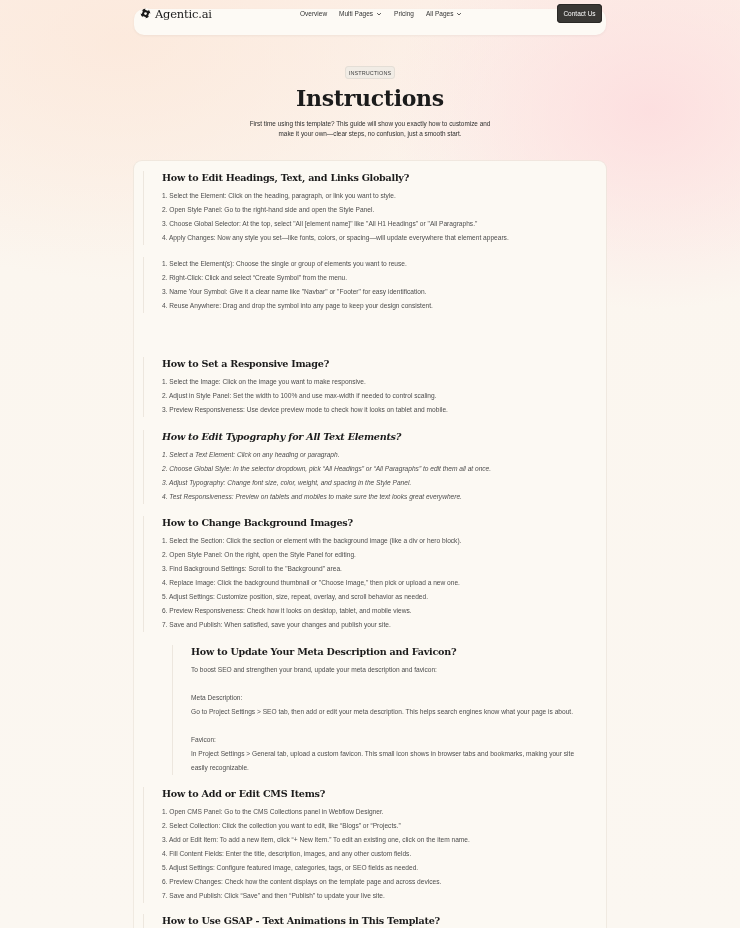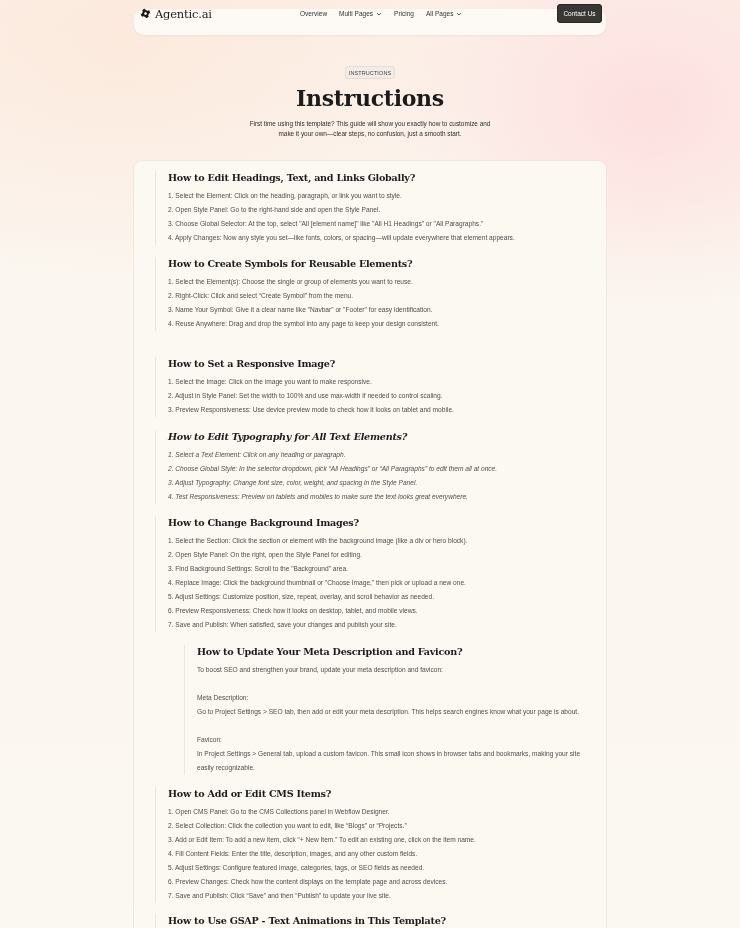--- a/index.html
+++ b/index.html
@@ -48,22 +48,22 @@
   .subtitle {
     position: absolute; left: 235px; width: 270px; top: 119px; text-align: center;
     font-size: 6.4px; line-height: 9.5px; color: #2e2e2e;
   }
   .card {
     position: absolute; left: 134px; top: 161px; width: 472px; height: 800px;
     background: #fcf9f3; border-radius: 8px;
     box-shadow: 0 0 0 1px rgba(235,228,218,0.7);
   }
   .section {
-    position: absolute; left: 21px; width: 440px;
-    border-left: 1px solid #ede7de; padding-left: 12px;
+    position: absolute; left: 9px; width: 440px;
+    border-left: 1px solid #ede7de; padding-left: 18px;
   }
   .sec-title {
     font-family: "DejaVu Serif", "Liberation Serif", serif;
     font-size: 9.6px; color: #1c1c1c; letter-spacing: -0.25px; line-height: 14px;
     margin-bottom: 4px; white-space: nowrap;
   }
   .line {
     font-size: 6.6px; color: #4d4d4d; line-height: 14px; white-space: nowrap;
   }
   .gap { height: 14px; }
@@ -117,21 +117,20 @@
 
   <div class="section" style="top:10px;">
     <h2 class="sec-title">How to Edit Headings, Text, and Links Globally?</h2>
     <div class="line">1. Select the Element: Click on the heading, paragraph, or link you want to style.</div>
     <div class="line">2. Open Style Panel: Go to the right-hand side and open the Style Panel.</div>
     <div class="line">3. Choose Global Selector: At the top, select "All [element name]" like "All H1 Headings" or "All Paragraphs."</div>
     <div class="line">4. Apply Changes: Now any style you set—like fonts, colors, or spacing—will update everywhere that element appears.</div>
   </div>
 
   <div class="section" style="top:96px;">
-    <h2 class="sec-title">How to Create Symbols for Reusable Elements?</h2>
     <div class="line">1. Select the Element(s): Choose the single or group of elements you want to reuse.</div>
     <div class="line">2. Right-Click: Click and select “Create Symbol” from the menu.</div>
     <div class="line">3. Name Your Symbol: Give it a clear name like "Navbar" or "Footer" for easy identification.</div>
     <div class="line">4. Reuse Anywhere: Drag and drop the symbol into any page to keep your design consistent.</div>
   </div>
 
   <div class="section" style="top:196px;">
     <h2 class="sec-title">How to Set a Responsive Image?</h2>
     <div class="line">1. Select the Image: Click on the image you want to make responsive.</div>
     <div class="line">2. Adjust in Style Panel: Set the width to 100% and use max-width if needed to control scaling.</div>

